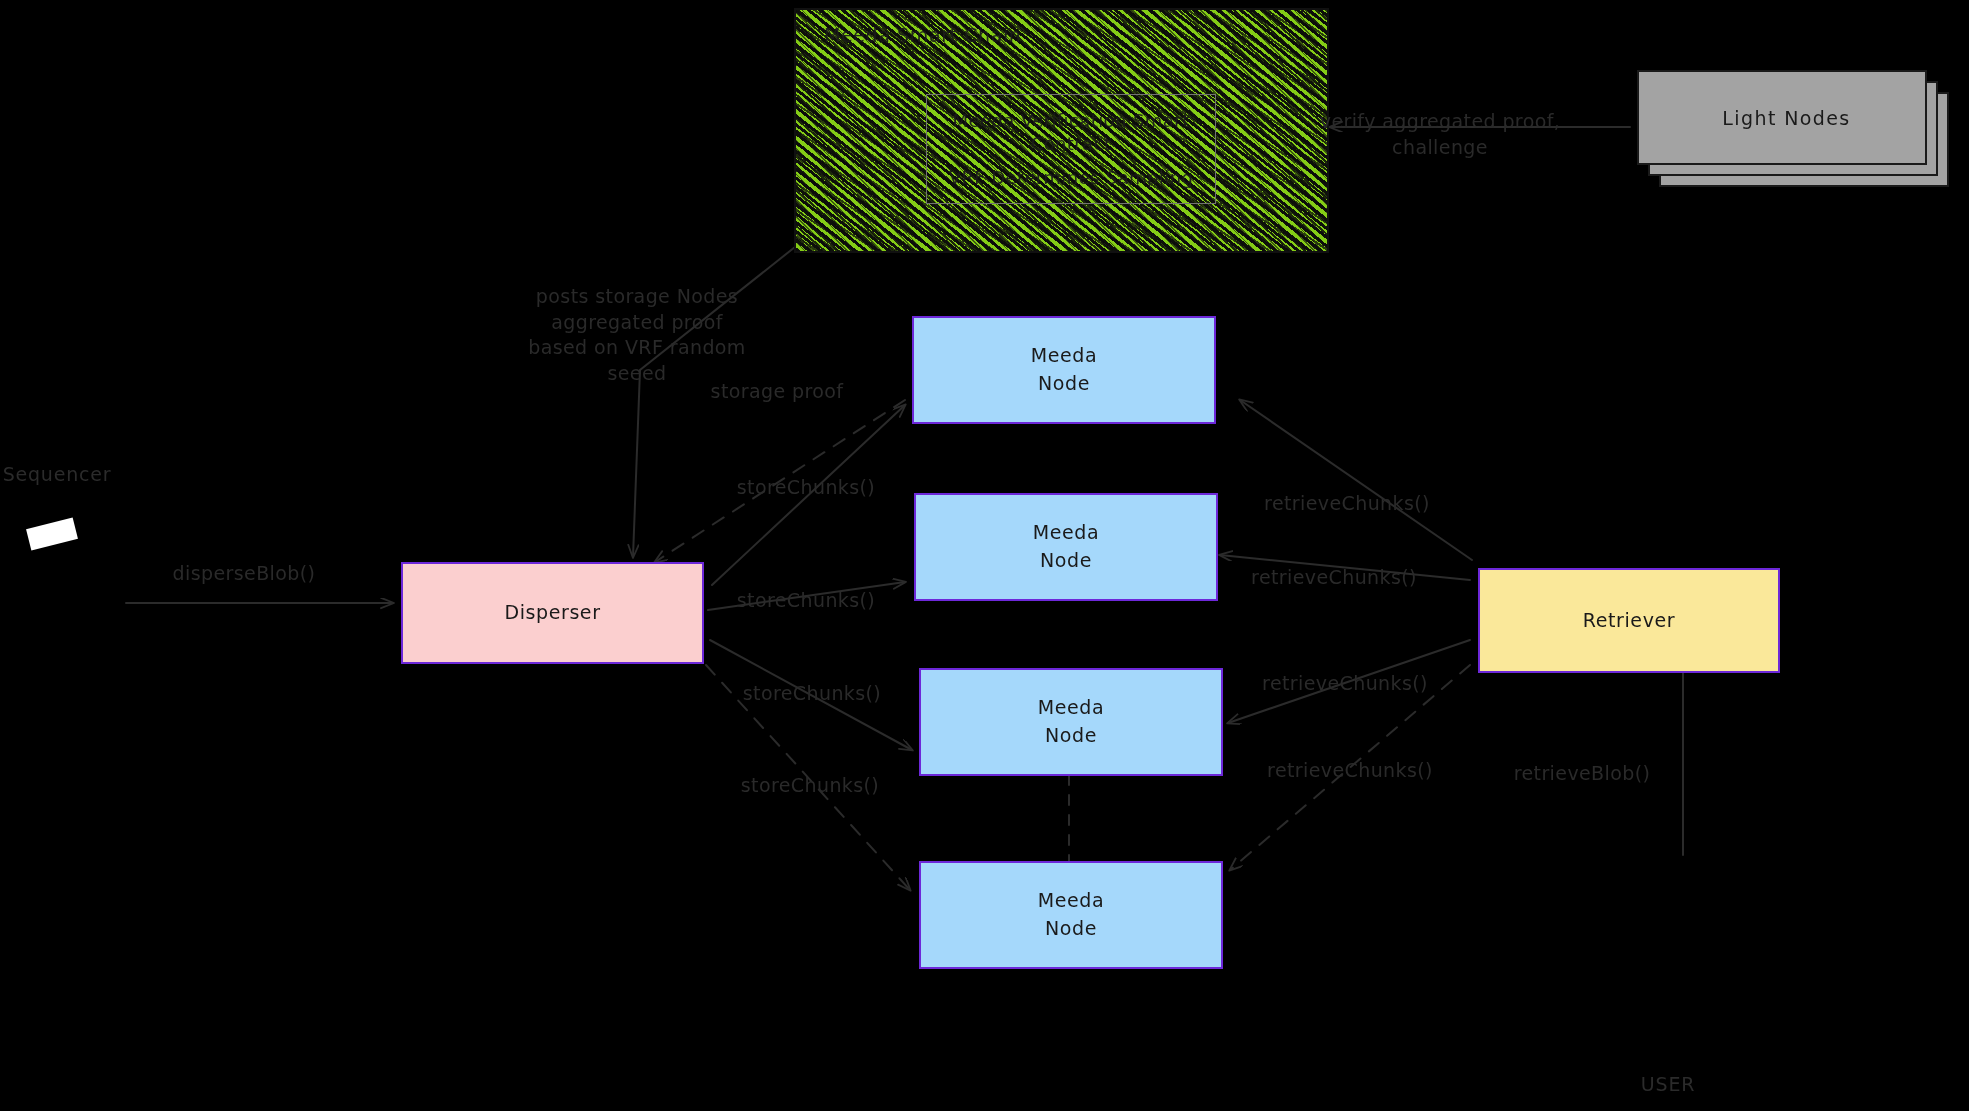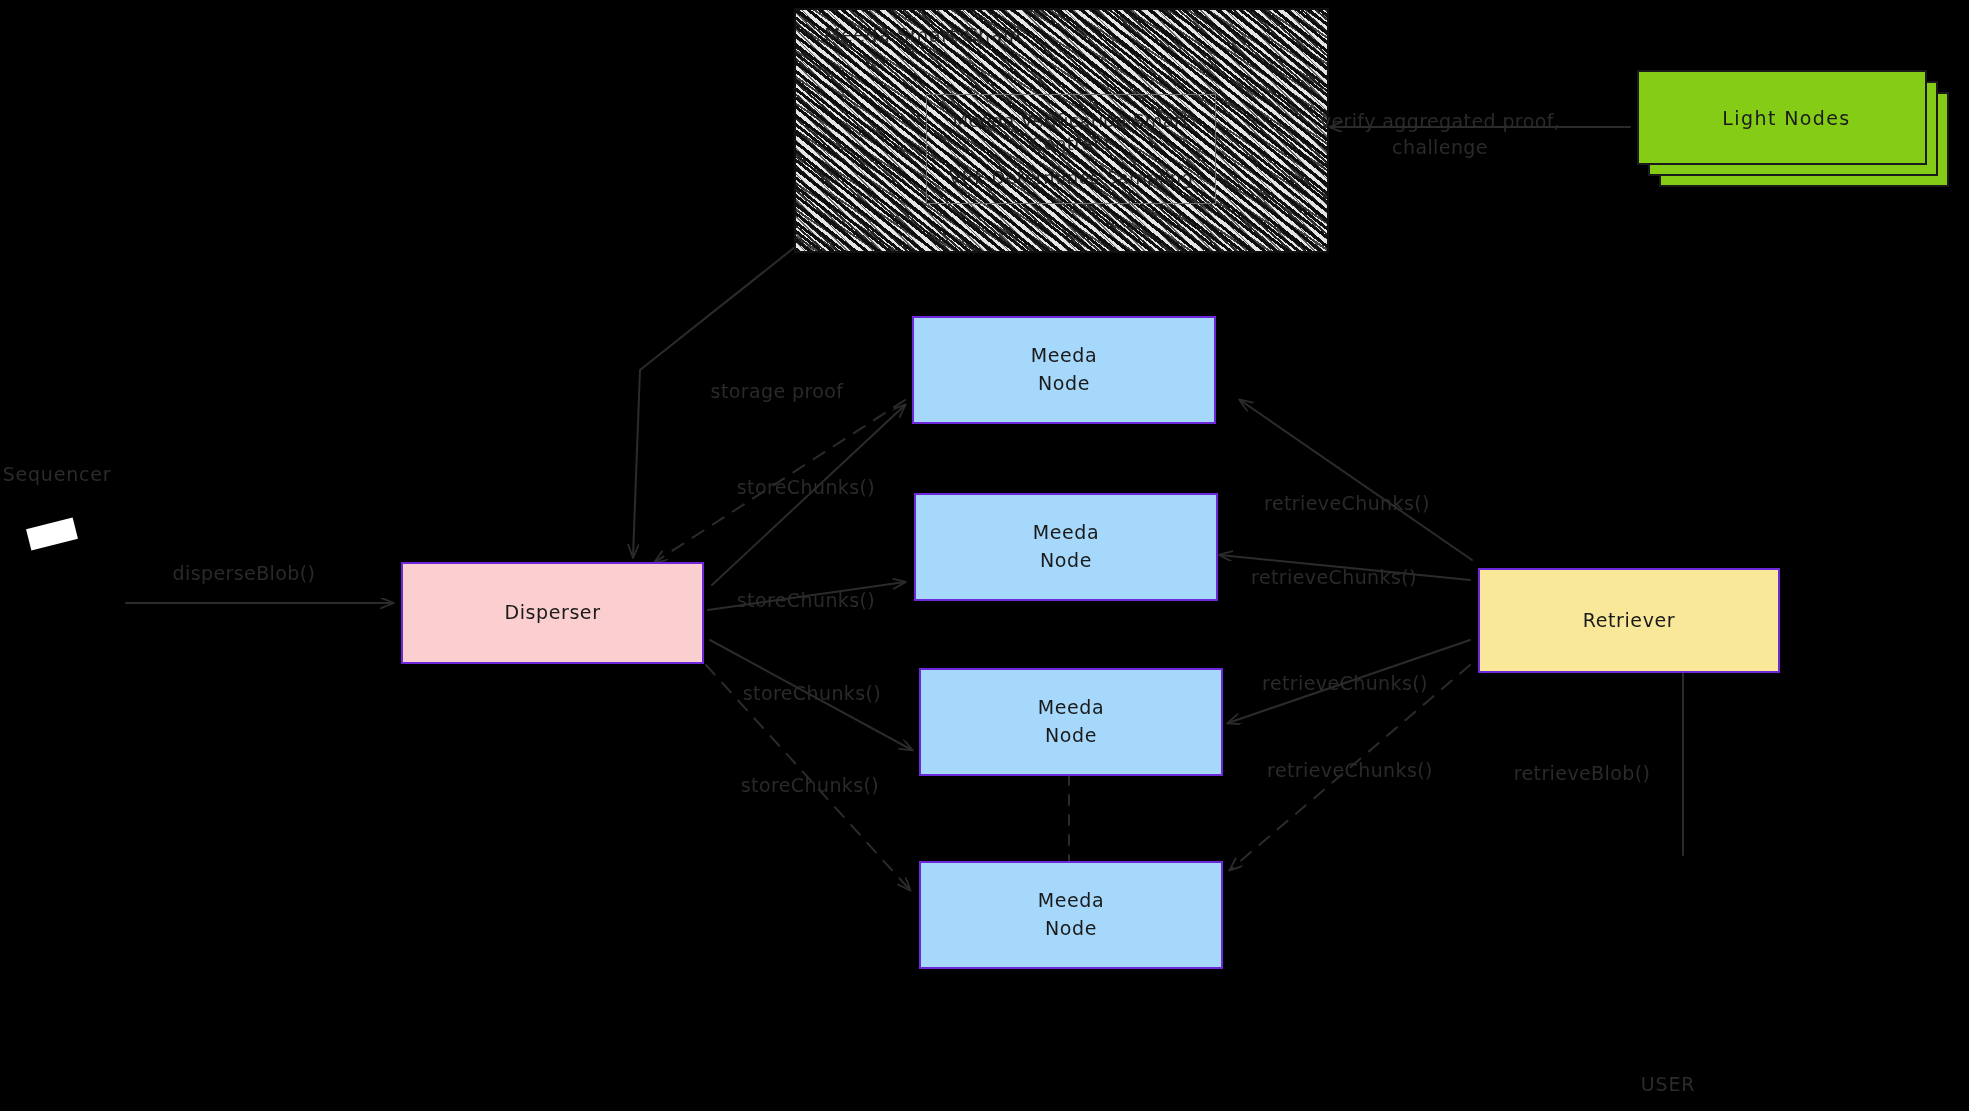--- a/index.html
+++ b/index.html
@@ -29,21 +29,21 @@
     transform:translate(-50%,-50%);
   }
   .plain-label{
     position:absolute;color:#2b2b2b;font-size:19px;letter-spacing:.8px;
     transform:translate(-50%,-50%);white-space:pre-line;text-align:center;
   }
 
   
   #contract-box{
     position:absolute;box-sizing:border-box;border:2px solid #101010;
-    background:#e5e5e5;overflow:hidden;padding-left:36px;
+    background:#84cc16;overflow:hidden;padding-left:36px;
   }
   #contract-box .hatch{
     position:absolute;inset:0;
     background-image:
       repeating-linear-gradient(38deg, rgba(10,10,10,.97) 0 3px, rgba(10,10,10,0) 3px 7px),
       repeating-linear-gradient(41deg, rgba(10,10,10,.85) 0 2px, rgba(10,10,10,0) 2px 9px),
       repeating-linear-gradient(34deg, rgba(10,10,10,.75) 0 2px, rgba(10,10,10,0) 2px 11px),
       repeating-linear-gradient(45deg, rgba(10,10,10,.6) 0 1px, rgba(10,10,10,0) 1px 6px);
   }
   #contract-box .ctitle{
@@ -55,21 +55,21 @@
     z-index:2;display:flex;flex-direction:column;align-items:center;
     justify-content:center;gap:10px;text-align:center;
     font-size:18px;color:#1b1b1b;line-height:1.3;letter-spacing:.4px;
   }
   #contract-inner div{opacity:.93;white-space:pre-line;}
 
   
   #lightnodes-stack{position:absolute;}
   #lightnodes-stack .card{
     position:absolute;box-sizing:border-box;
-    border:2px solid #1a1a1a;background:#84cc16;padding-left:9px;
+    border:2px solid #1a1a1a;background:#a3a3a3;padding-left:9px;
   }
   #lightnodes-stack .card.c3{left:22px;top:22px;}
   #lightnodes-stack .card.c2{left:11px;top:11px;}
   #lightnodes-stack .card.c1{left:0;top:0;display:flex;align-items:center;justify-content:center;
     font-size:19px;letter-spacing:1.4px;color:#1a1a1a;}
 
   #sequencer-mark{
     position:absolute;background:#fff;transform:rotate(-14deg);
   }
 </style>
@@ -162,20 +162,24 @@
   <div class="node yellow" style="left:1478px;top:553px;width:302px;height:105px;margin-top:15px;">
     <span>Retriever</span>
   </div>
 
   <div class="plain-label" style="left:57px;top:474px;">Sequencer</div>
   <div id="sequencer-mark" style="left:28px;top:523px;width:48px;height:22px;"></div>
   <div class="plain-label" style="left:1668px;top:1084px;">USER</div>
 
   <div class="edge-label" style="left:244px;top:574px;">disperseBlob()</div>
 
+  <div class="edge-label" style="left:637px;top:335px;">posts storage Nodes
+aggregated proof
+based on VRF random
+seeed</div>
 
   <div class="edge-label" style="left:777px;top:392px;">storage proof</div>
 
   <div class="edge-label" style="left:806px;top:488px;">storeChunks()</div>
   <div class="edge-label" style="left:806px;top:601px;">storeChunks()</div>
   <div class="edge-label" style="left:812px;top:694px;">storeChunks()</div>
   <div class="edge-label" style="left:810px;top:786px;">storeChunks()</div>
 
   <div class="edge-label" style="left:1347px;top:504px;">retrieveChunks()</div>
   <div class="edge-label" style="left:1334px;top:578px;">retrieveChunks()</div>

